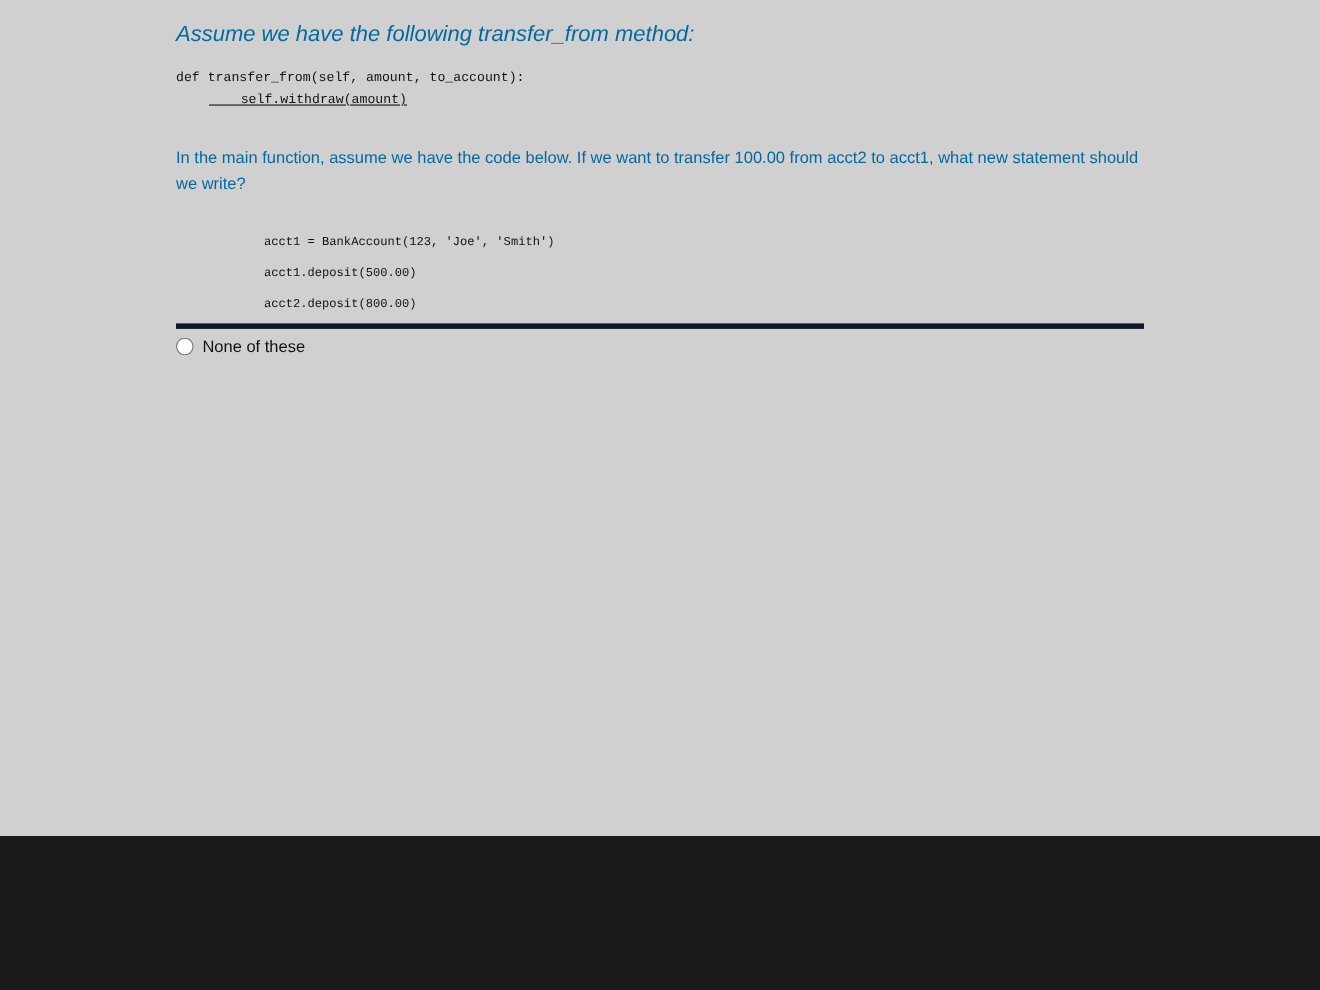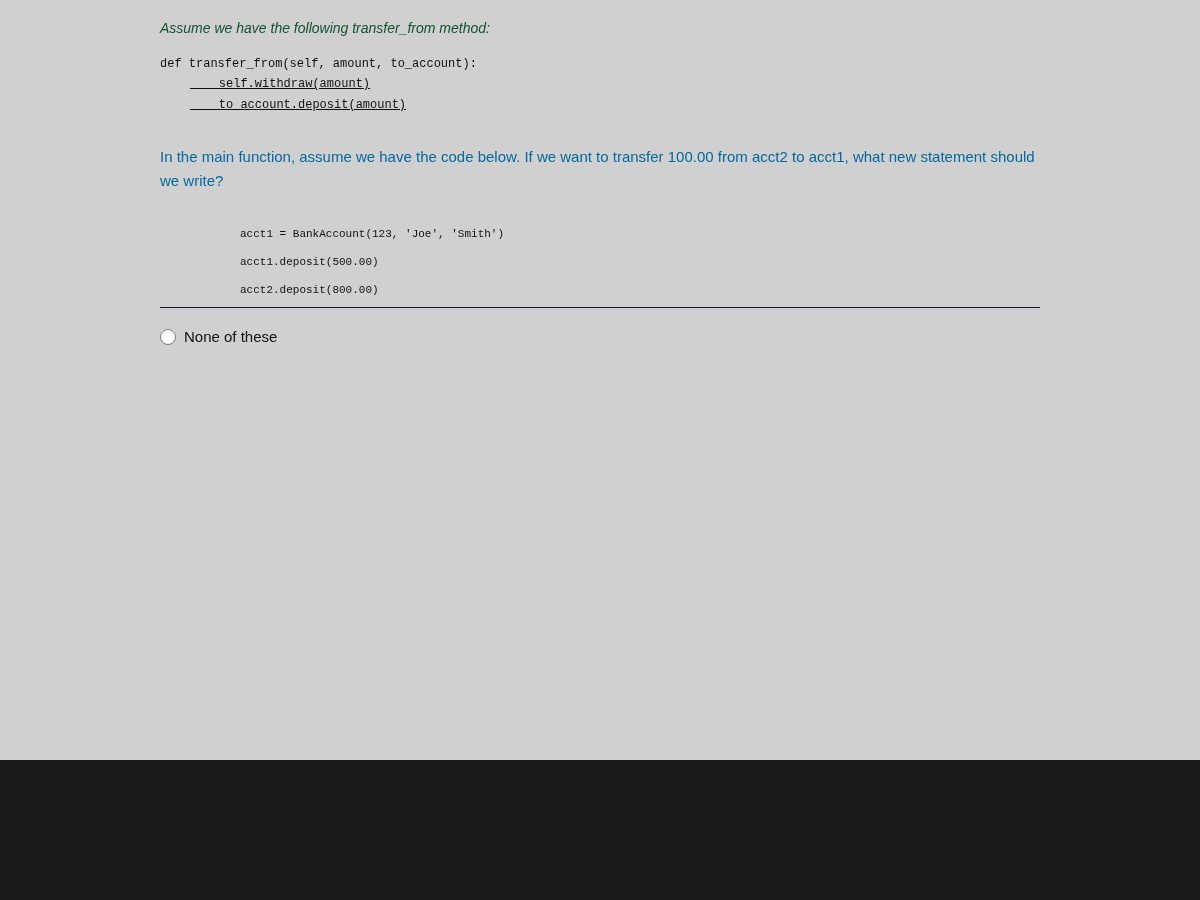--- a/index.html
+++ b/index.html
@@ -18,22 +18,22 @@
 
     .main-content {
       background-color: #d0d0d0;
       width: 100%;
       height: 760px;
       padding: 20px 160px 20px 160px;
       position: relative;
     }
 
     .header-text {
-      font-size: 14px;
-      color: #14532d;
+      font-size: 20px;
+      color: #0369a1;
       margin-bottom: 8px;
       font-style: italic;
     }
 
     .code-block {
       font-family: 'Courier New', Courier, monospace;
       font-size: 12px;
       color: #111;
       background-color: transparent;
       margin-bottom: 20px;
@@ -65,22 +65,22 @@
       line-height: 2.0;
       margin-left: 80px;
     }
 
     .code-example-line {
       display: block;
       margin-bottom: 6px;
     }
 
     .bottom-section {
-      border-top: 1px solid #0f172a;
-      padding-top: 20px;
+      border-top: 5px solid #0f172a;
+      padding-top: 8px;
     }
 
     .radio-option {
       display: flex;
       align-items: center;
       gap: 8px;
       font-size: 15px;
       color: #111;
       cursor: pointer;
     }
@@ -100,21 +100,20 @@
 </head>
 <body>
 
 <div class="main-content">
 
   <p class="header-text">Assume we have the following transfer_from method:</p>
 
   <div class="code-block">
     <span class="code-line">def transfer_from(self, amount, to_account):</span>
     <span class="code-line indent-1">    self.withdraw(amount)</span>
-    <span class="code-line indent-1">    to_account.deposit(amount)</span>
   </div>
 
   <p class="question-text">In the main function, assume we have the code below.  If we want to transfer 100.00 from acct2 to acct1, what new statement should we write?</p>
 
   <div class="code-examples">
     <span class="code-example-line">acct1 = BankAccount(123,  'Joe',  'Smith')</span>
     <span class="code-example-line">acct1.deposit(500.00)</span>
     <span class="code-example-line">acct2.deposit(800.00)</span>
   </div>
 

